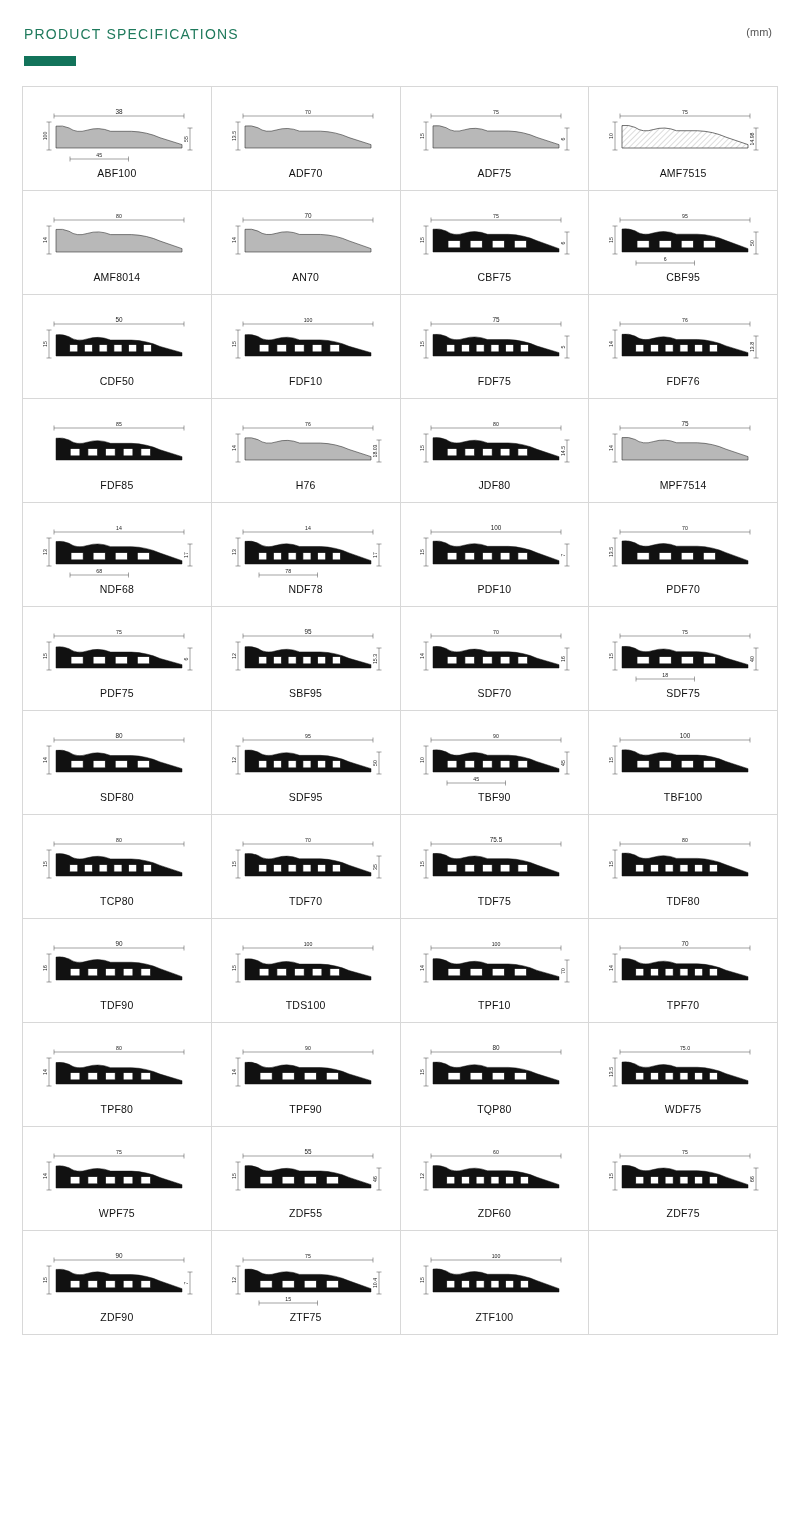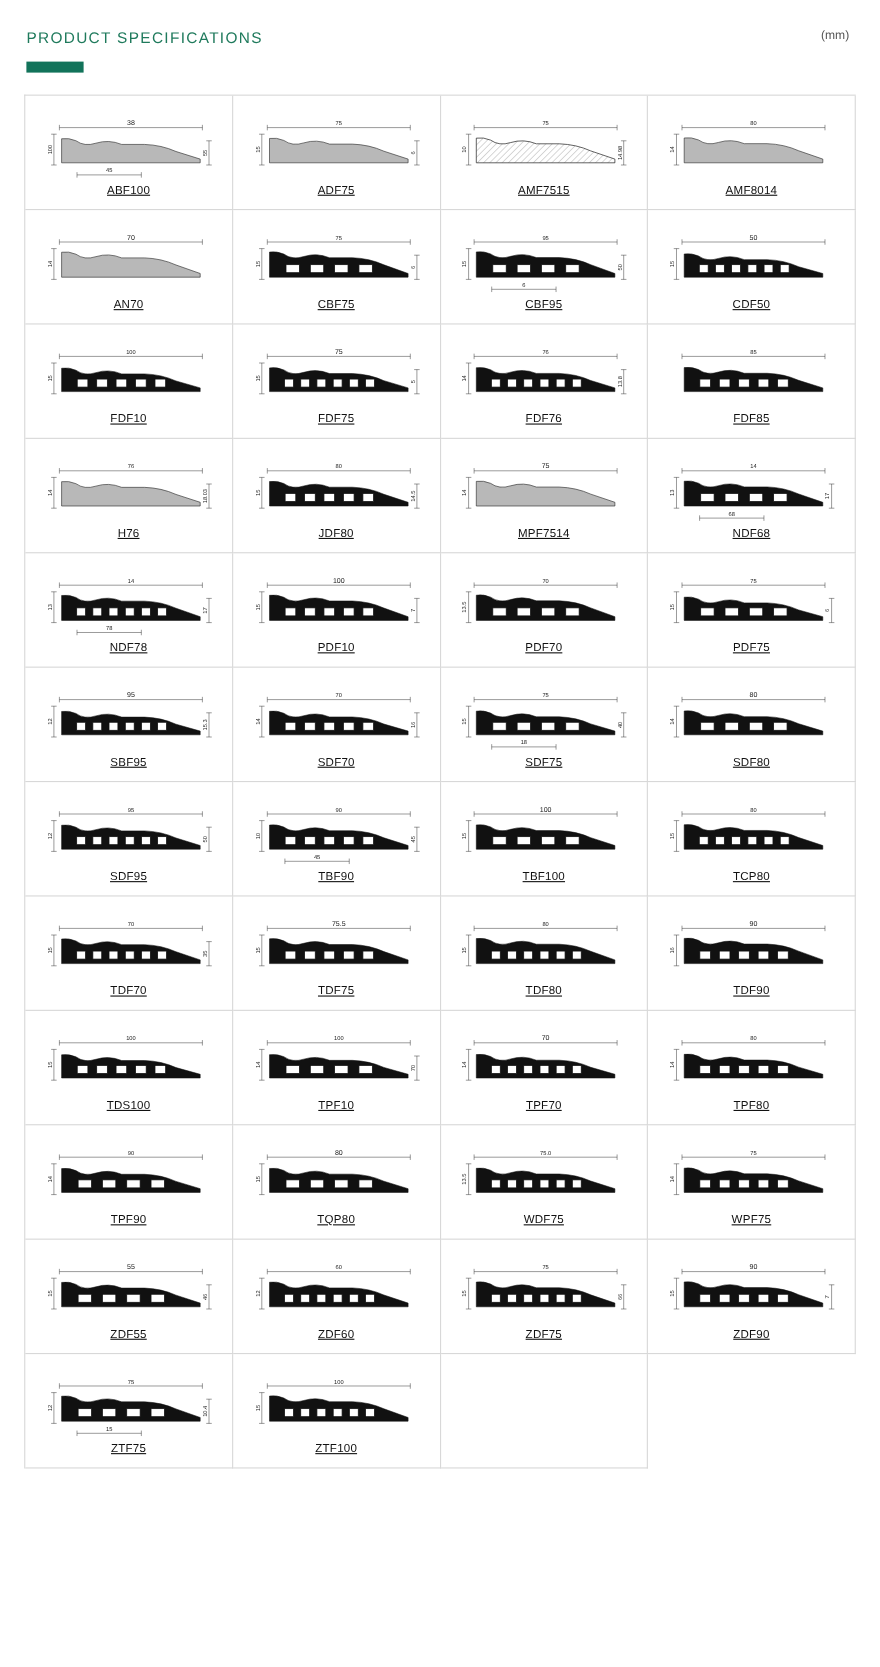--- a/index.html
+++ b/index.html
@@ -67,21 +67,20 @@
     justify-content: center;
     overflow: hidden;
   }
   .fig svg { display: block; }
   .code {
     font-size: 10.5px;
     color: #111;
     text-align: left;
     margin-top: 1px;
     letter-spacing: .2px;
-    text-decoration: underline;
   }
   .dim { font-size: 5.2px; fill: #222; font-family: "Liberation Sans", sans-serif; }
   .dim.mid { font-size: 6.4px; }
   .ln { stroke: #333; stroke-width: .45; fill: none; }
   .profile-fill { fill: #b8b8b8; stroke: #333; stroke-width: .6; }
   .profile-dark { fill: #111; stroke: #111; stroke-width: .5; }
   .hatch { stroke: #333; stroke-width: .35; }
 </style>
 </head>
 <body>
@@ -120,20 +119,38 @@
           </svg>
         </div>
         <div class="code">ABF100</div>
       </div>
       <div class="cell">
         <div class="fig">
           <svg width="170" height="62" viewBox="0 0 170 62">
             <line x1="22" y1="14" x2="152" y2="14" class="ln"></line>
             <line x1="22" y1="11.5" x2="22" y2="16.5" class="ln"></line>
             <line x1="152" y1="11.5" x2="152" y2="16.5" class="ln"></line>
+            <text class="dim " x="87" y="11.8" text-anchor="middle">70</text>
+            <line x1="17" y1="20" x2="17" y2="48" class="ln"></line>
+            <line x1="14.5" y1="20" x2="19.5" y2="20" class="ln"></line>
+            <line x1="14.5" y1="48" x2="19.5" y2="48" class="ln"></line>
+            <text class="dim " x="15" y="34" text-anchor="middle" transform="rotate(-90 15 34)">13.5</text>
+            <g transform="translate(22,20)">
+              <path d="M 2 26 L 2 3.998243225271927 Q 8.5 2.998243225271927 15 5.798243225271927 Q 22.8 11.398243225271926 33.2 8.038243225271927 Q 44.9 4.398243225271927 56.6 9.158243225271928 L 77.39999999999999 9.158243225271928 Q 93 9.718243225271927 106 15.598243225271926 L 128 22.64 L 128 26 Z" class="profile-fill"></path>
+            </g>
+          </svg>
+        </div>
+        <div class="code">ADF70</div>
+      </div>
+      <div class="cell">
+        <div class="fig">
+          <svg width="170" height="62" viewBox="0 0 170 62">
+            <line x1="22" y1="14" x2="152" y2="14" class="ln"></line>
+            <line x1="22" y1="11.5" x2="22" y2="16.5" class="ln"></line>
+            <line x1="152" y1="11.5" x2="152" y2="16.5" class="ln"></line>
             <text class="dim " x="87" y="11.8" text-anchor="middle">75</text>
             <line x1="17" y1="20" x2="17" y2="48" class="ln"></line>
             <line x1="14.5" y1="20" x2="19.5" y2="20" class="ln"></line>
             <line x1="14.5" y1="48" x2="19.5" y2="48" class="ln"></line>
             <text class="dim " x="15" y="34" text-anchor="middle" transform="rotate(-90 15 34)">15</text>
             <line x1="158" y1="26" x2="158" y2="48" class="ln"></line>
             <line x1="155.5" y1="26" x2="160.5" y2="26" class="ln"></line>
             <line x1="155.5" y1="48" x2="160.5" y2="48" class="ln"></line>
             <text class="dim " x="156" y="37" text-anchor="middle" transform="rotate(-90 156 37)">6</text>
             <g transform="translate(22,20)">

